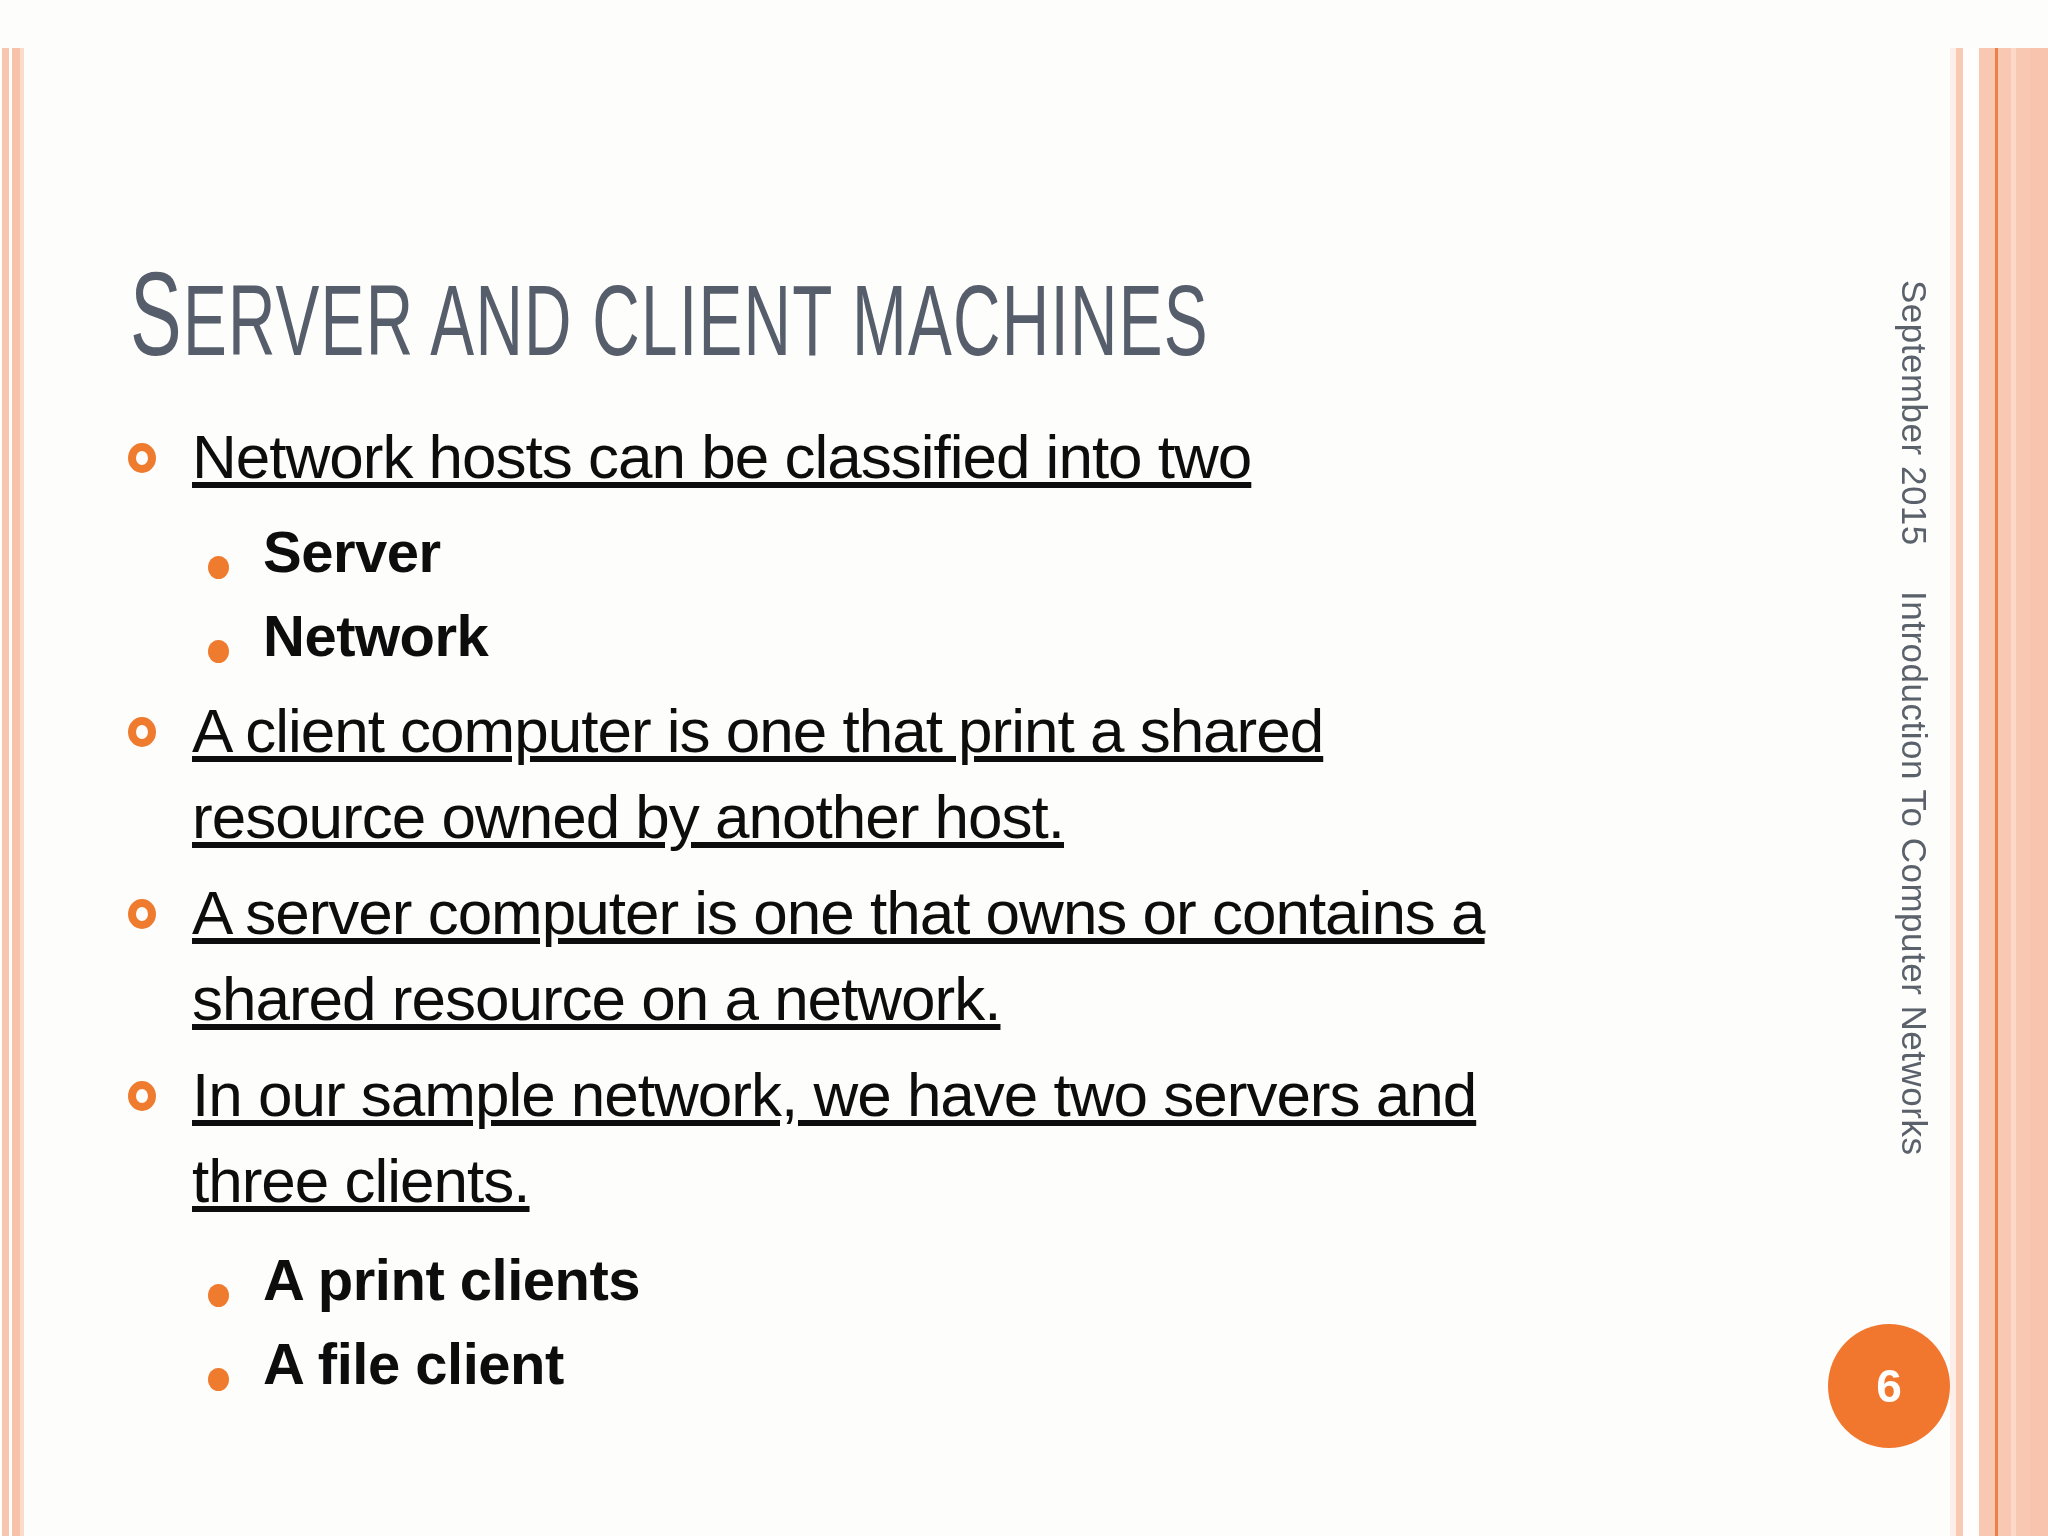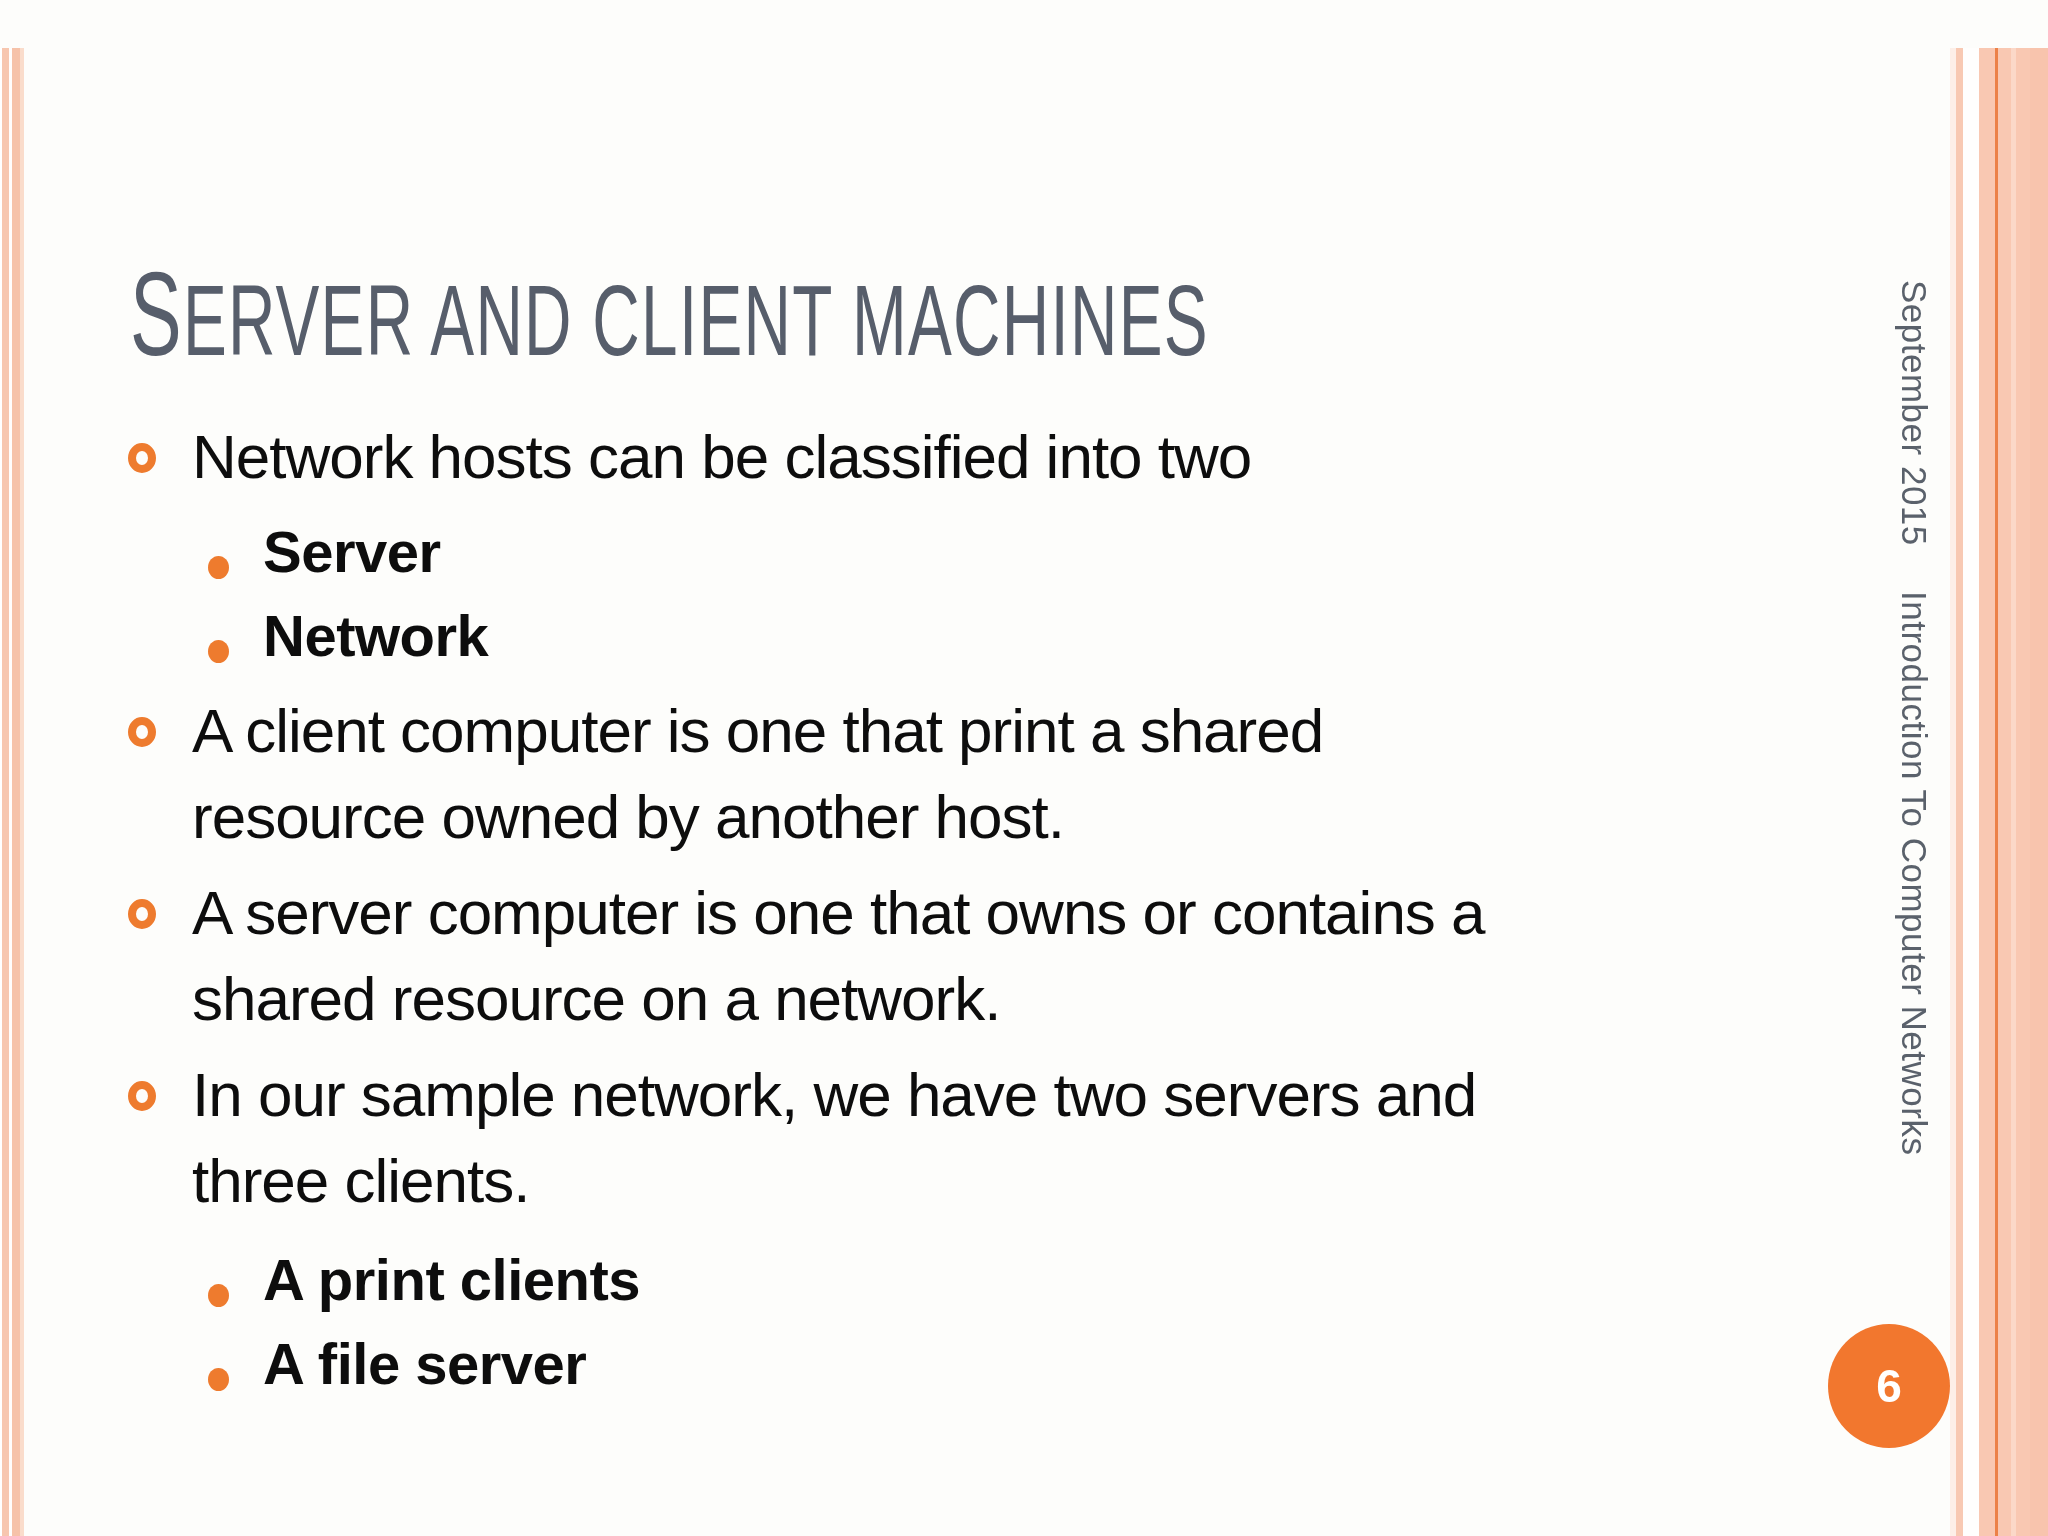--- a/index.html
+++ b/index.html
@@ -46,21 +46,21 @@
   .title .rest  { font-size: 101px; }
 
   
   .content {
     position: absolute;
     left: 128px;
     top: 366px;
     width: 1580px;
     color: #0d0d0d;
   }
-  .b-item { display: flex; align-items: flex-start; margin-bottom: 10px; }
+  .b-item { display: flex; align-items: flex-start; margin-bottom: 10px; text-decoration: underline; }
   .b-text {
     font-size: 62px;
     line-height: 86px;
     letter-spacing: -1px;
     white-space: pre-line;
   }
   .ring {
     flex: 0 0 auto;
     width: 12px; height: 14px;
     border: 8px solid #ee7b2e;
@@ -177,21 +177,21 @@
 three clients.</div>
     </div>
 
     <div class="sub-list gap-top">
       <div class="s-item">
         <span class="dot"></span>
         <div class="s-text">A print clients</div>
       </div>
       <div class="s-item">
         <span class="dot"></span>
-        <div class="s-text">A file server</div>
+        <div class="s-text">A file client</div>
       </div>
     </div>
 
   </div>
 
   <div class="v-text v-date">September 2015</div>
   <div class="v-text v-course">Introduction To Computer Networks</div>
 
   <div class="page-circle">
     <span class="page-num">6</span>

